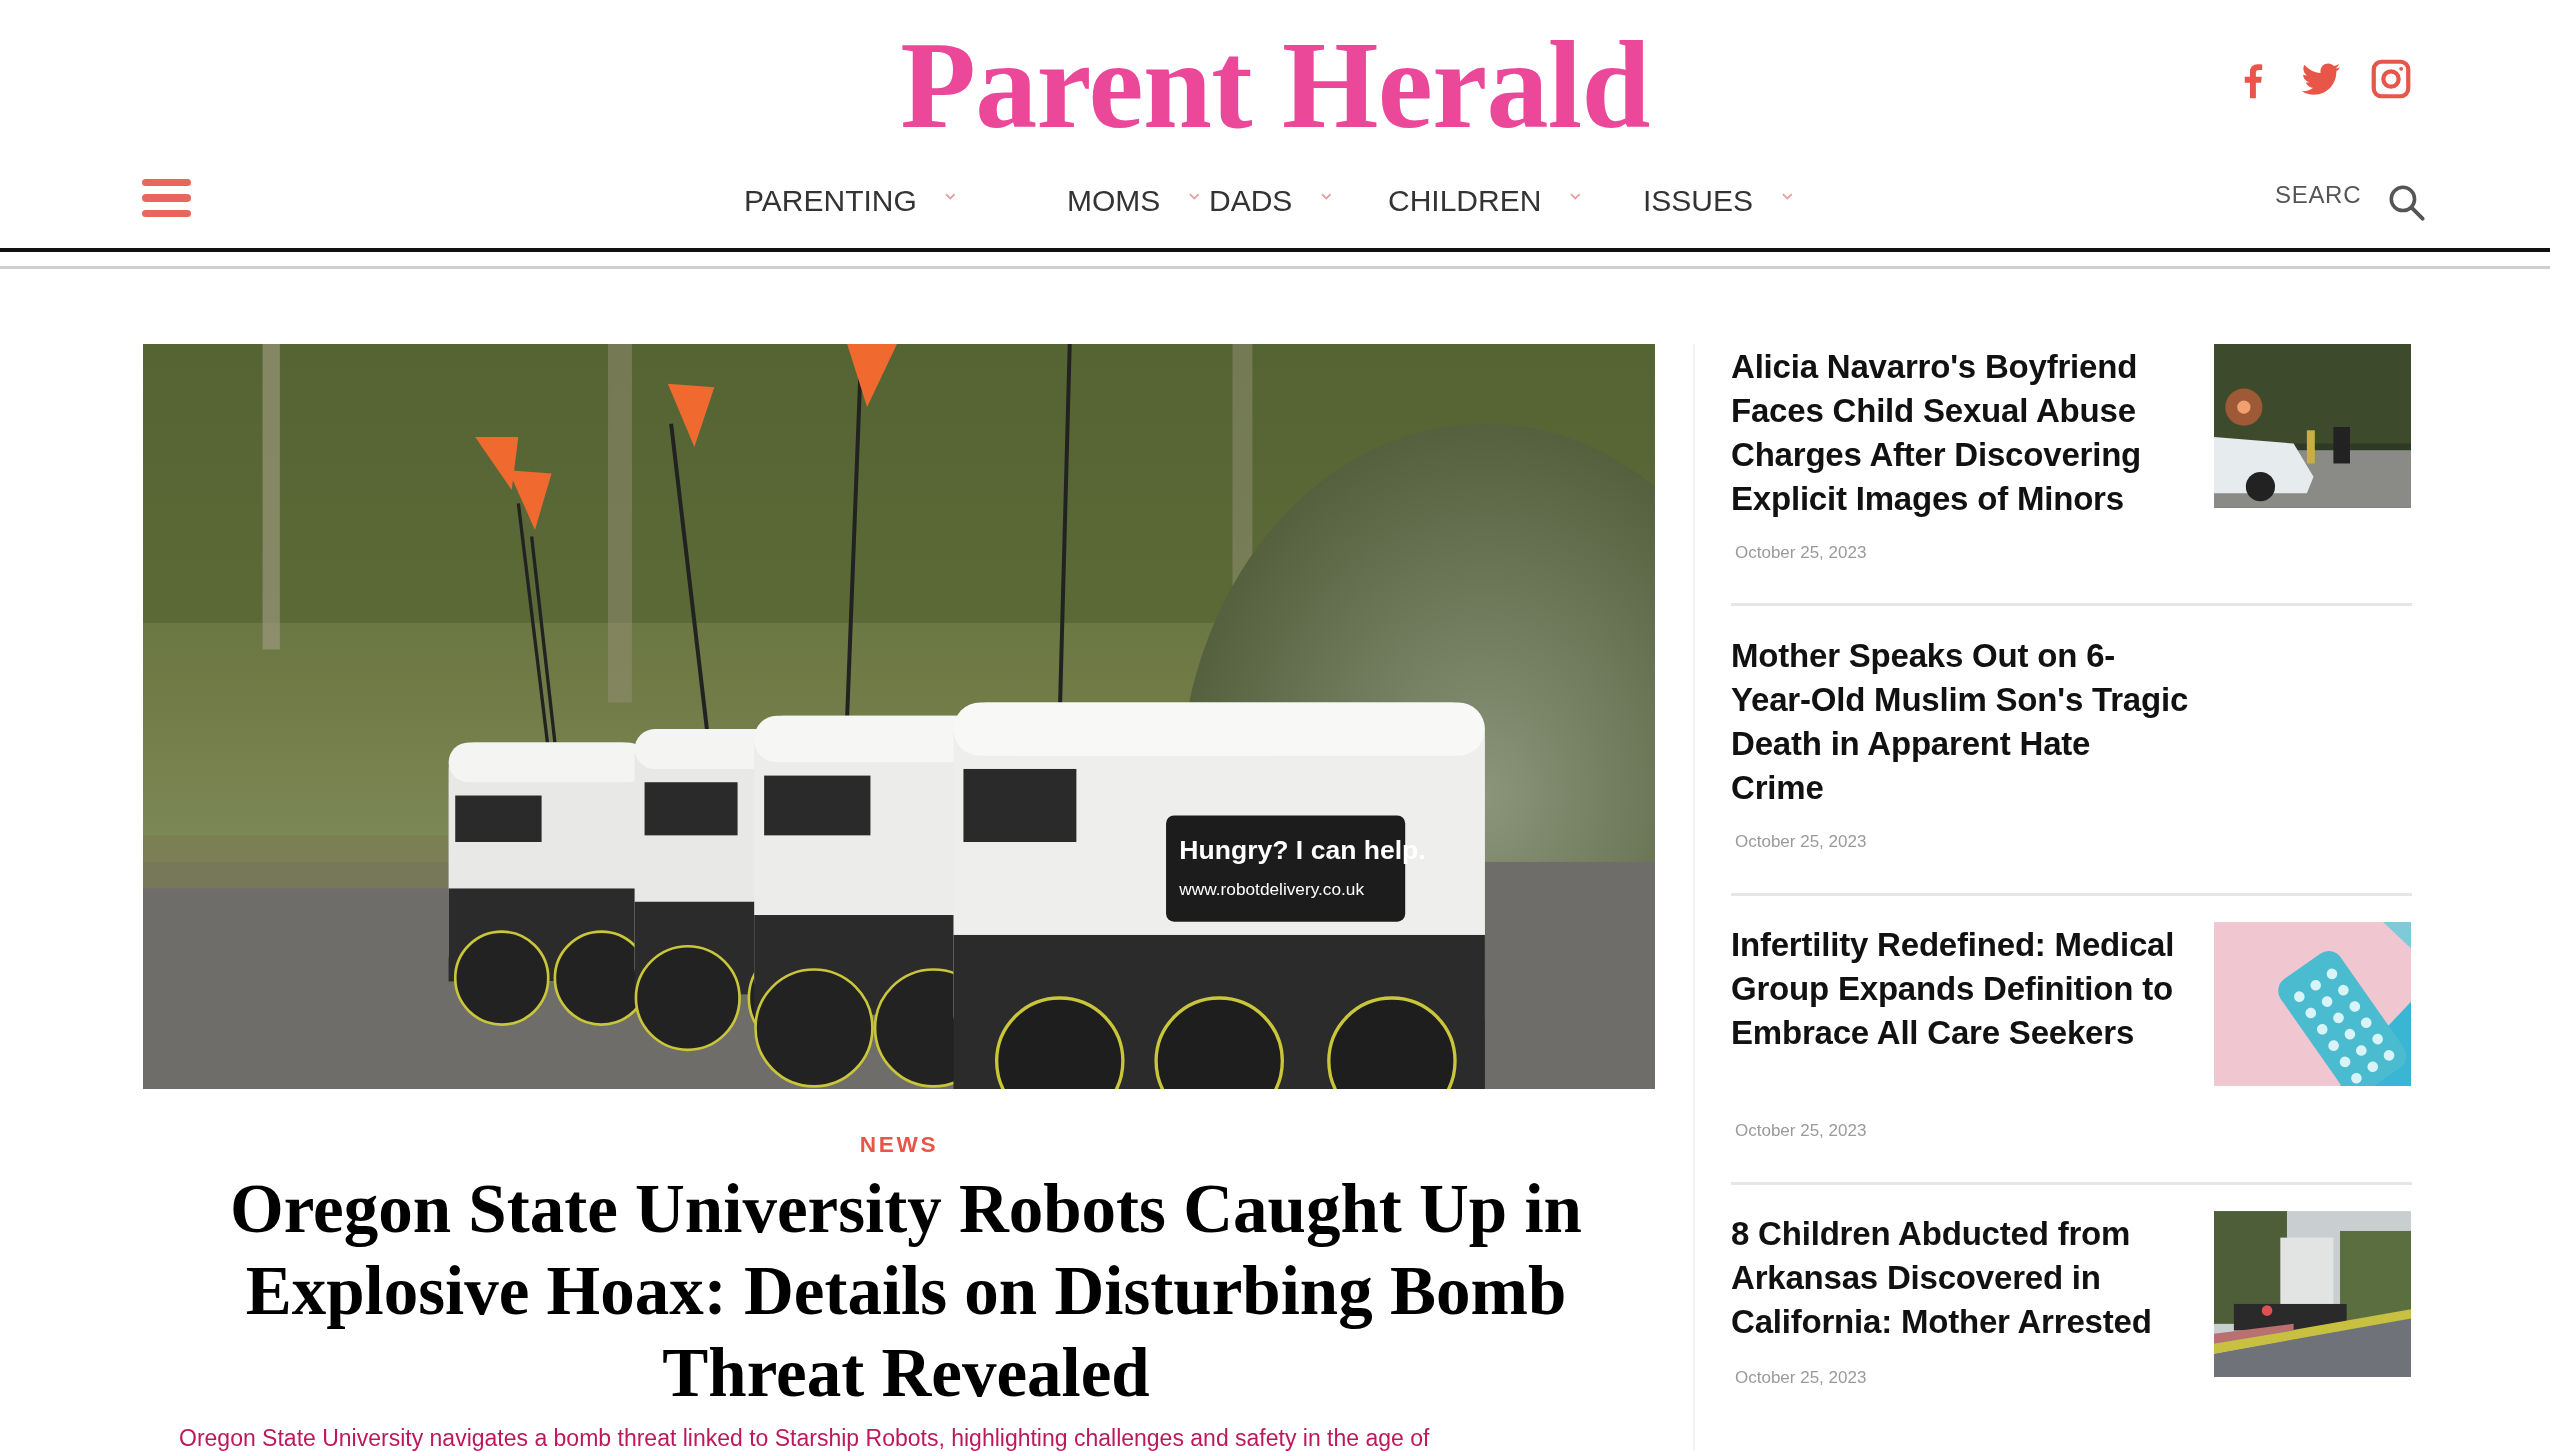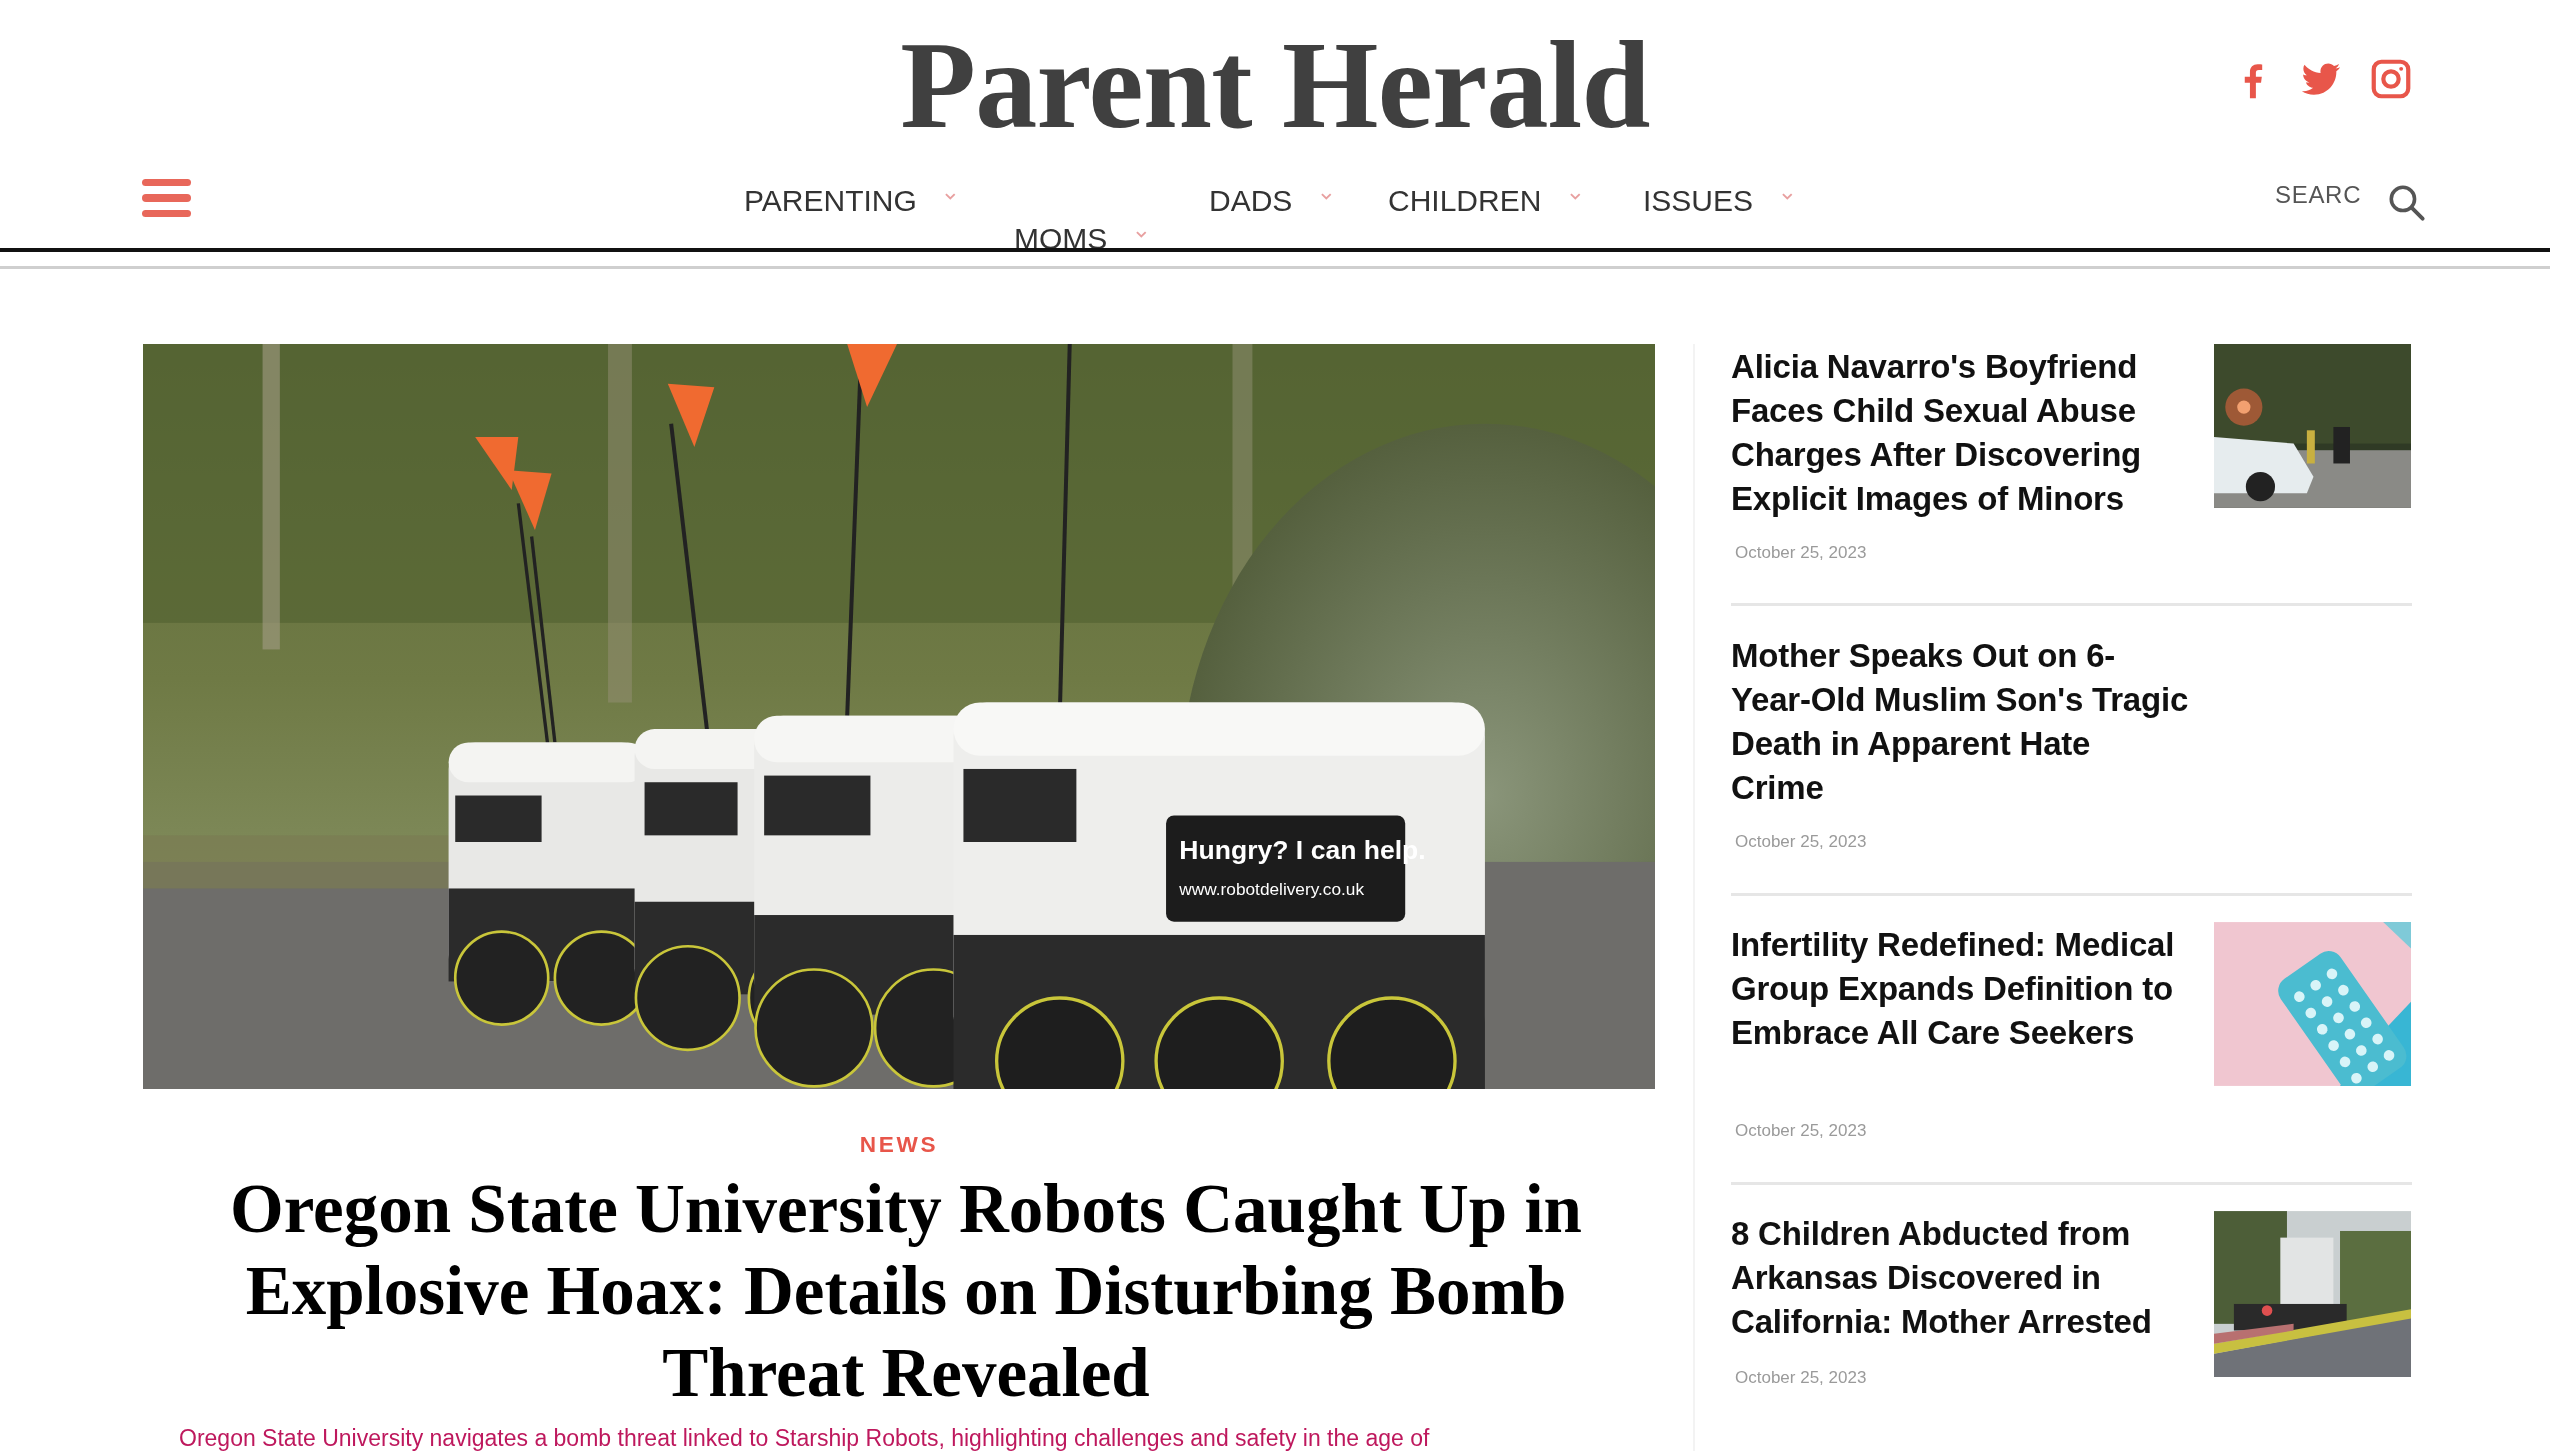--- a/index.html
+++ b/index.html
@@ -4,21 +4,21 @@
 <style>
   html, body { margin:0; padding:0; }
   body {
     width:2550px; height:1452px; overflow:hidden; background:#ffffff;
     position:relative; font-family:"Liberation Sans", sans-serif; color:#111;
   }
   
   .logo {
     position:absolute; left:0; width:2550px; top:18.6px; text-align:center;
     font-family:"Liberation Serif", serif; font-weight:bold; font-size:124px;
-    line-height:133px; color:#404040; letter-spacing:-0.7px;
+    line-height:133px; color:#ec4899; letter-spacing:-0.7px;
   }
   .social-icon { position:absolute; width:46px; height:46px; }
   .hamburger { position:absolute; left:142px; top:179px; width:49px; height:39px; cursor:pointer; }
   .hamburger span { position:absolute; left:0; width:49px; height:7.3px; background:#e8675a; border-radius:4px; }
   .nav { position:absolute; top:179px; left:0; width:2550px; height:43px; }
   .nav-item { position:absolute; top:0; height:43px; display:flex; align-items:center; cursor:pointer; }
   .nav-label { font-size:30px; color:#333; letter-spacing:0px; font-family:"Liberation Sans", sans-serif; }
   .nav-chev { margin-left:26.6px; width:14.6px; height:14.6px; position:relative; top:-4px; }
   .search { position:absolute; left:2275px; top:181px; height:43px; display:flex; align-items:flex-start; cursor:pointer; }
   .search-label { font-size:24px; color:#555; letter-spacing:0.7px; }
@@ -82,21 +82,21 @@
   <span style="top:31px;"></span>
 </div>
 
 <nav class="nav">
   <div class="nav-item" style="left:744px;">
     <span class="nav-label">PARENTING</span>
     <svg class="nav-chev" viewBox="0 0 10 10">
         <path d="M2 3.5 L5 6.5 L8 3.5" stroke="#e8a0a0" stroke-width="1.3" fill="none"></path>
       </svg>
   </div>
-  <div class="nav-item" style="left:1014px;margin-top:38px;">
+  <div class="nav-item" style="left:1067px;">
     <span class="nav-label">MOMS</span>
     <svg class="nav-chev" viewBox="0 0 10 10">
         <path d="M2 3.5 L5 6.5 L8 3.5" stroke="#e8a0a0" stroke-width="1.3" fill="none"></path>
       </svg>
   </div>
   <div class="nav-item" style="left:1209px;">
     <span class="nav-label">DADS</span>
     <svg class="nav-chev" viewBox="0 0 10 10">
         <path d="M2 3.5 L5 6.5 L8 3.5" stroke="#e8a0a0" stroke-width="1.3" fill="none"></path>
       </svg>

